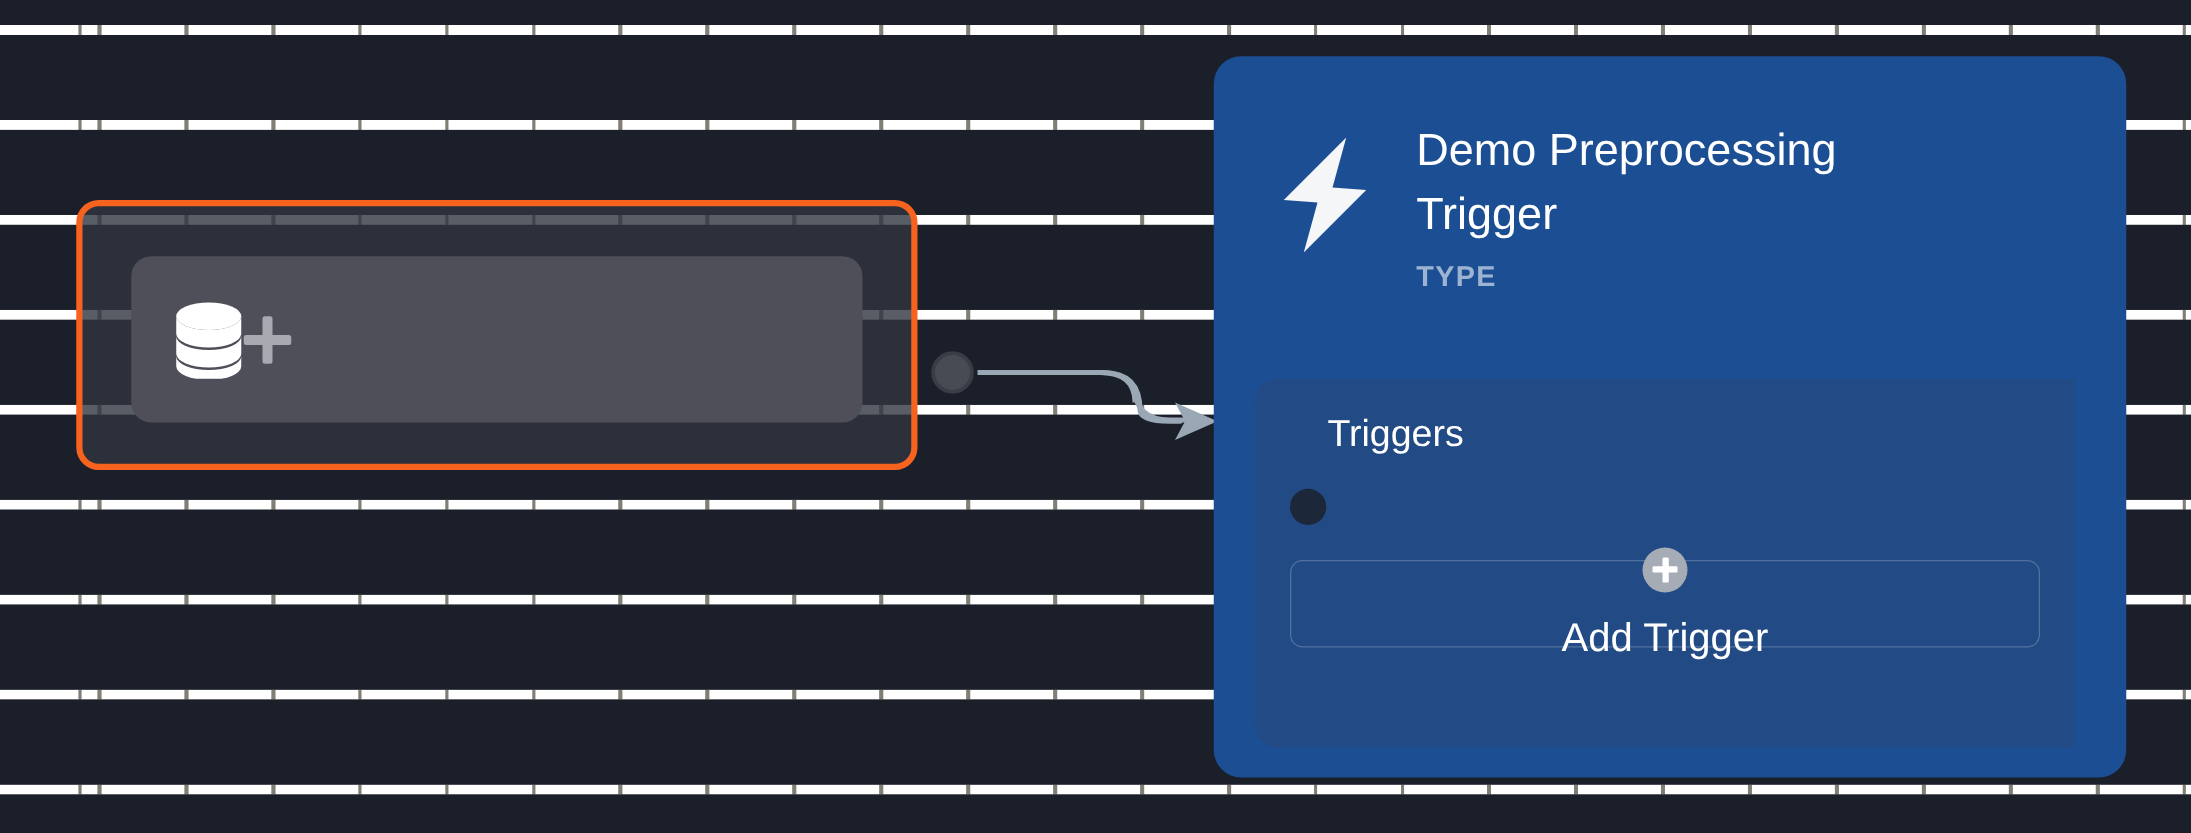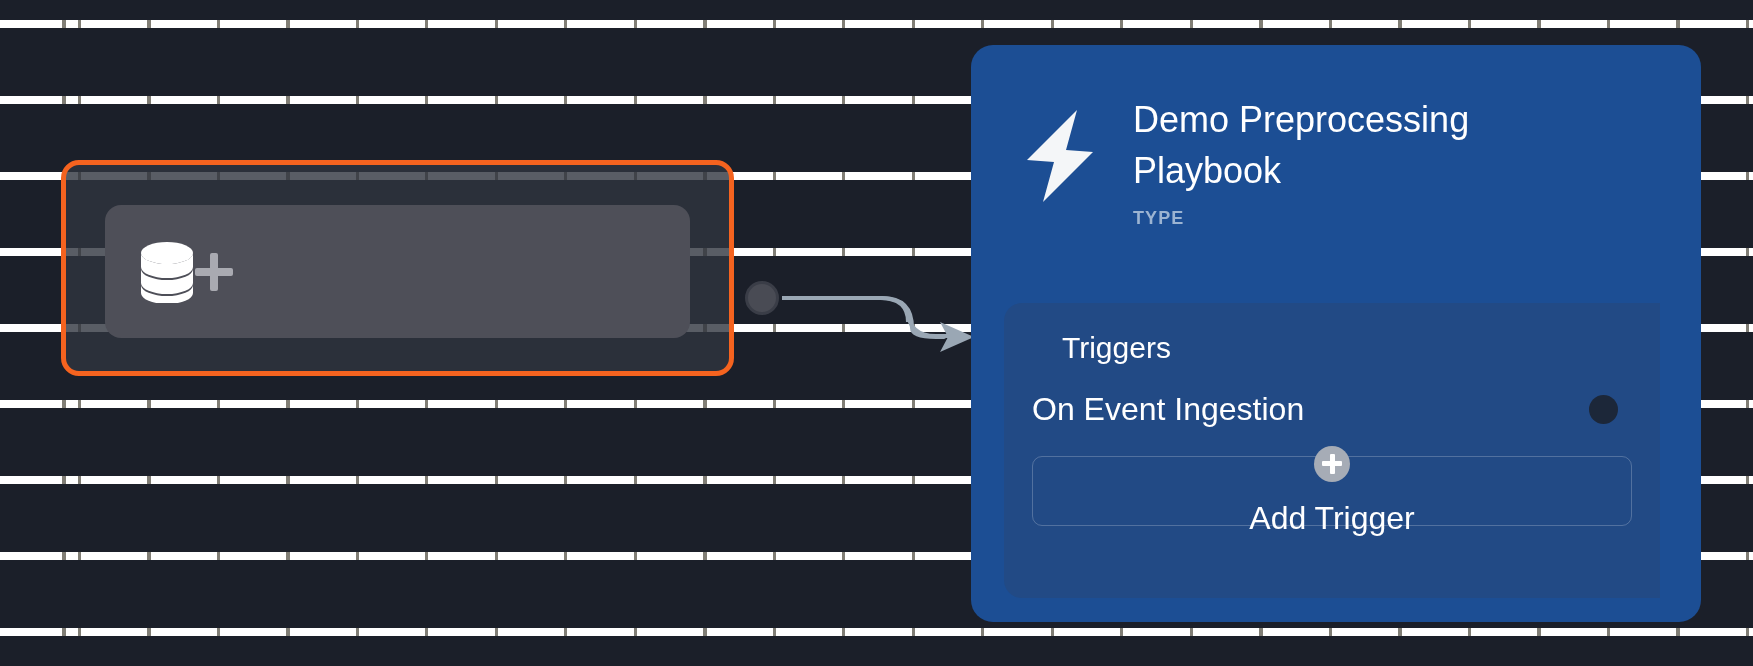--- a/index.html
+++ b/index.html
@@ -140,21 +140,21 @@
   #card-titles { flex: 1 1 auto; padding-top: 4px; }
   #card-title {
     color: #ffffff;
     font-size: 36px;
     line-height: 1.42;
     font-weight: 400;
     max-width: 400px;
   }
   #card-type {
     color: #9cb4d2;
-    font-size: 18px;
+    font-size: 23px;
     font-weight: bold;
     letter-spacing: 1.1px;
     margin-top: 12px;
   }
 
   #triggers-panel {
     position: absolute;
     left: 33px;
     top: 258px;
     width: 656px;
@@ -252,31 +252,30 @@
 
   <div id="playbook-card">
 
     <div id="card-header">
 
       <svg id="bolt-icon" viewBox="0 0 78 92">
         <polygon points="56,0 6,50 33,52 22,92 72,42 45,40" fill="#f4f6f8"></polygon>
       </svg>
 
       <div id="card-titles">
-        <div id="card-title">Demo Preprocessing Playbook</div>
+        <div id="card-title">Demo Preprocessing Trigger</div>
         <div id="card-type">TYPE</div>
       </div>
     </div>
 
     <div id="triggers-panel">
 
       <div id="triggers-heading">Triggers</div>
 
       <div id="trigger-row">
-        <div id="trigger-name">On Event Ingestion</div>
         <div id="trigger-dot"></div>
       </div>
 
       <div id="add-trigger-btn">
         <div id="add-trigger-plus"></div>
         <div id="add-trigger-label">Add Trigger</div>
       </div>
     </div>
   </div>
 </div>

